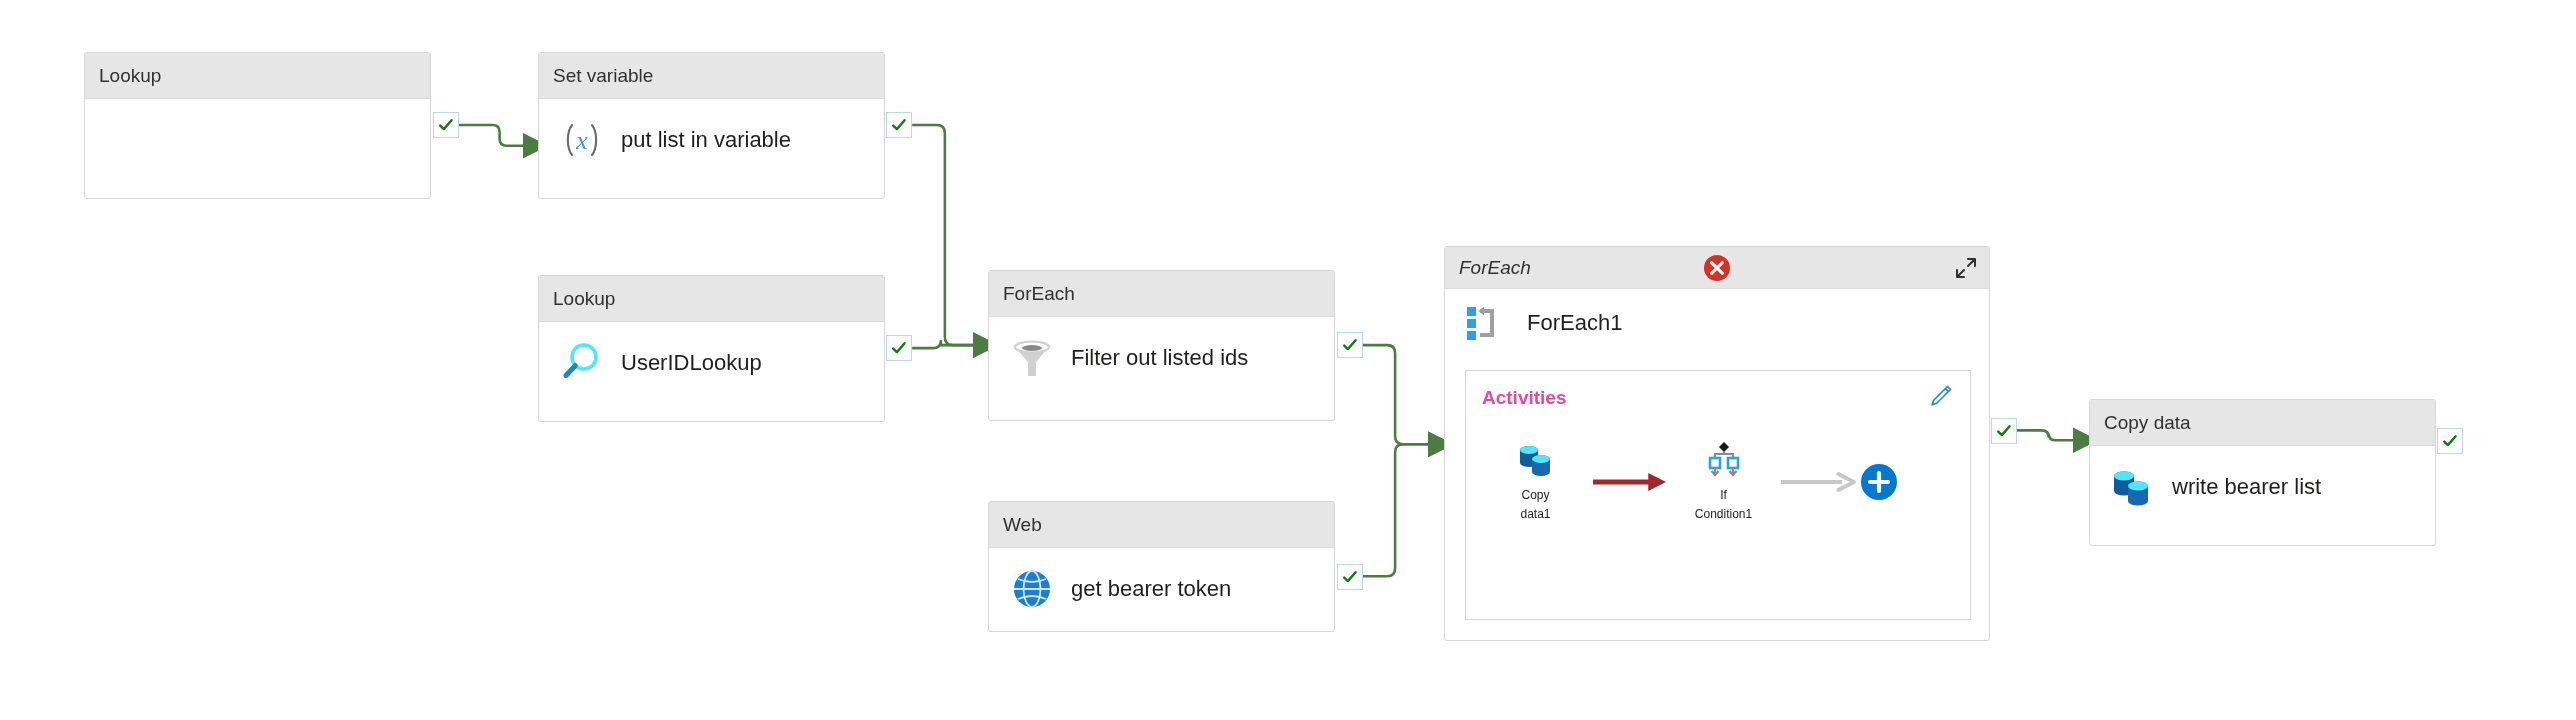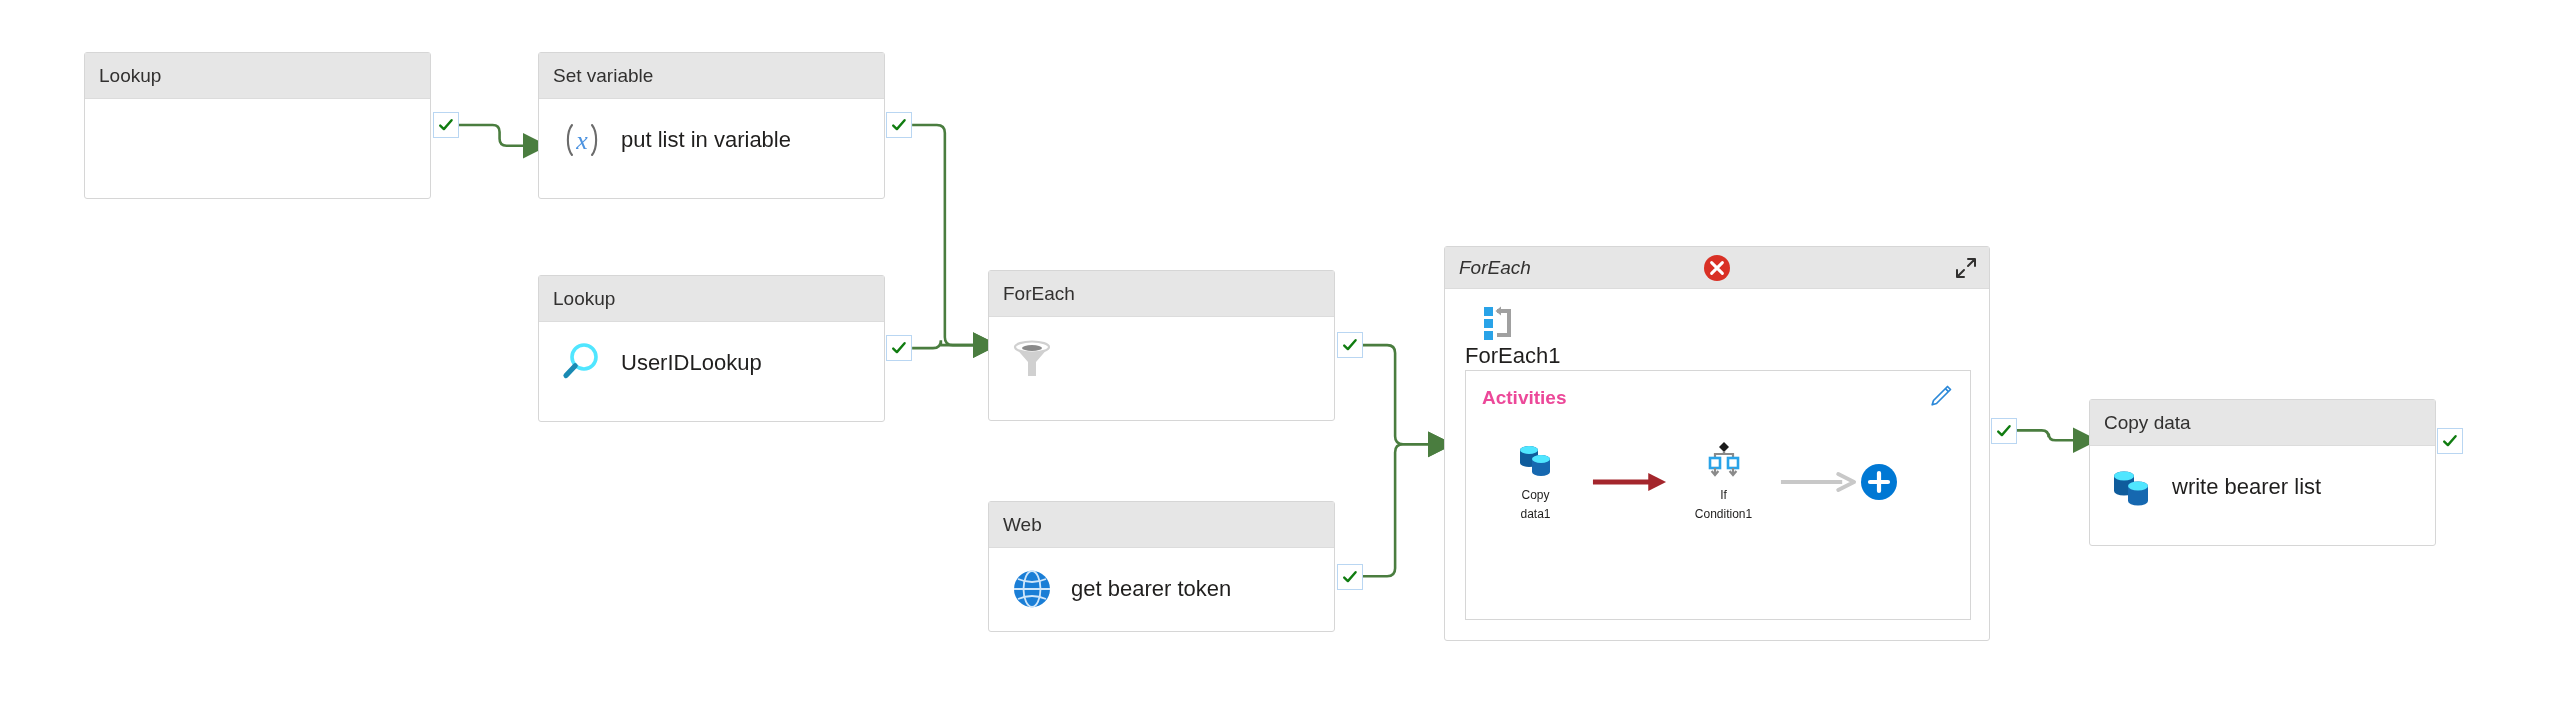--- a/index.html
+++ b/index.html
@@ -33,21 +33,21 @@
                  border-radius:3px;box-sizing:border-box;}
   .container-hdr{height:42px;background:#e6e6e6;border-bottom:1px solid #dcdcdc;
                  position:relative;display:flex;align-items:center;
                  padding:0 14px;box-sizing:border-box;font-style:italic;}
   .container-hdr-title{font-size:19px;color:#323130;line-height:1;}
   .err-badge{position:absolute;left:50%;top:50%;transform:translate(-50%,-50%);
              width:30px;height:30px;}
   .collapse-btn{position:absolute;right:10px;top:50%;transform:translateY(-50%);
                 width:26px;height:26px;}
   .container-titlerow{position:absolute;left:20px;top:56px;
-                      display:flex;align-items:center;flex-direction:column;}
+                      display:flex;align-items:center;}
   .container-titlerow .ticon{width:40px;height:40px;margin-right:22px;display:block;}
   .container-titlerow .tlabel{font-size:22px;color:#201f1e;white-space:nowrap;}
 
   .activities-panel{position:absolute;left:20px;right:18px;top:123px;bottom:20px;
                     border:1px solid #d6d6d6;background:#ffffff;box-sizing:border-box;}
   .act-hdr{position:absolute;left:16px;top:16px;font-size:19px;font-weight:bold;
            color:#ec4899;}
   .edit-pencil{position:absolute;right:16px;top:12px;width:26px;height:26px;}
   .act-flow{position:absolute;left:0;right:0;top:56px;height:109px;
             display:flex;align-items:center;}
@@ -143,20 +143,21 @@
       <span class="card-hdr-title">ForEach</span>
     </div>
     <div class="card-body">
       <span class="card-icon">
         <svg viewBox="0 0 46 46" width="46" height="46" xmlns="http://www.w3.org/2000/svg">
           <path d="M6,12 L40,12 L27,27 L27,41 L19,41 L19,27 Z" fill="#d0d0d0"></path>
           <ellipse cx="23" cy="12" rx="17" ry="5.5" fill="#ffffff" stroke="#d0d0d0" stroke-width="2.2"></ellipse>
           <ellipse cx="23" cy="13" rx="10" ry="3" fill="#8a8a8a"></ellipse>
         </svg>
       </span>
+      <span class="card-label">Filter out listed ids</span>
     </div>
   </div>
   <div class="stub" style="left:1337px;top:332px;">
     <svg viewBox="0 0 18 18" width="16" height="16" xmlns="http://www.w3.org/2000/svg">
       <path d="M2.5,9.6 L6.6,13.6 L15.3,3.6" fill="none" stroke="#107c10" stroke-width="2.7" stroke-linecap="round" stroke-linejoin="round"></path>
     </svg>
   </div>
 
   <div class="card" style="left:988px;top:501px;width:347px;height:131px;">
     <div class="card-hdr">

